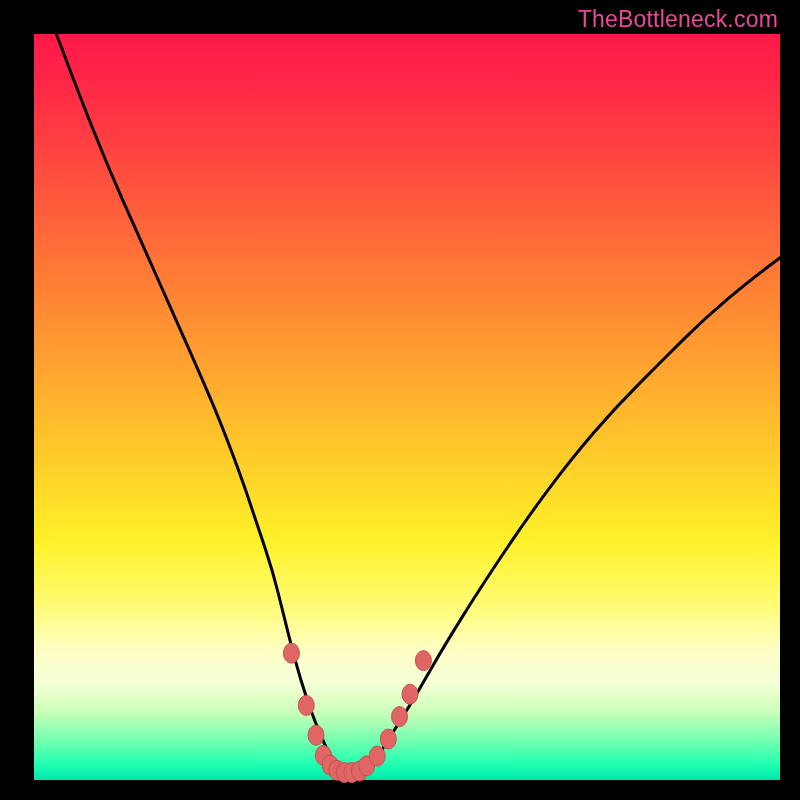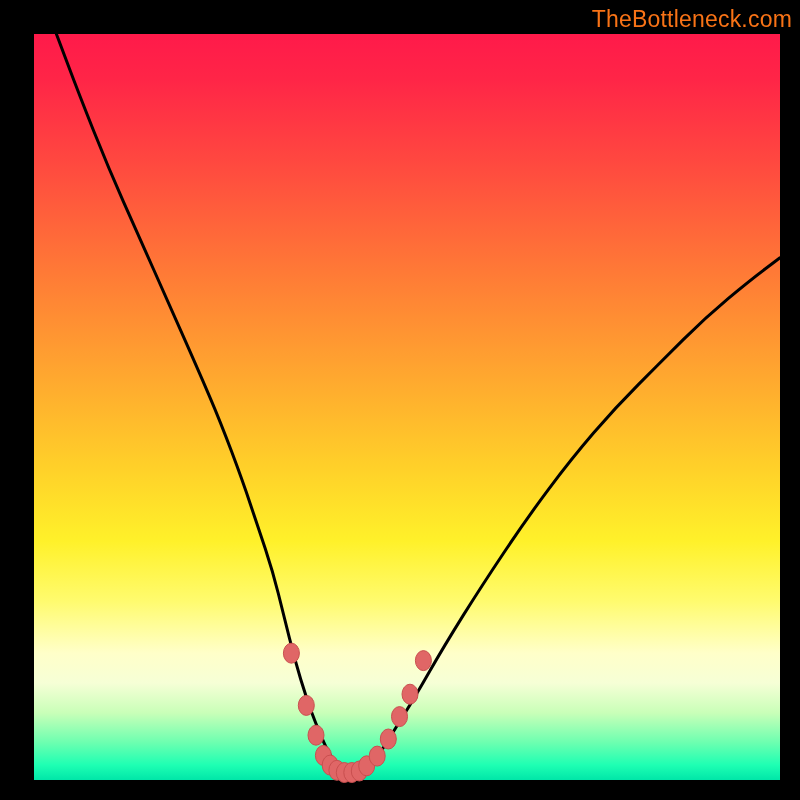--- a/index.html
+++ b/index.html
@@ -39,22 +39,22 @@
       #f6ffd6 87%,
       #c9ffb8 91%,
       #6cffb0 95%,
       #1effb3 98%,
       #00e6a8 100%
     );
   }
   .watermark {
     position: absolute;
     top: 6px;
-    right: 8px;
-    color: #f97316;
+    right: 22px;
+    color: #ec4899;
     font-size: 23px;
     font-weight: 500;
     letter-spacing: 0.2px;
     user-select: none;
   }
   svg.curve {
     position: absolute;
     left: 0;
     top: 0;
     width: 746px;

